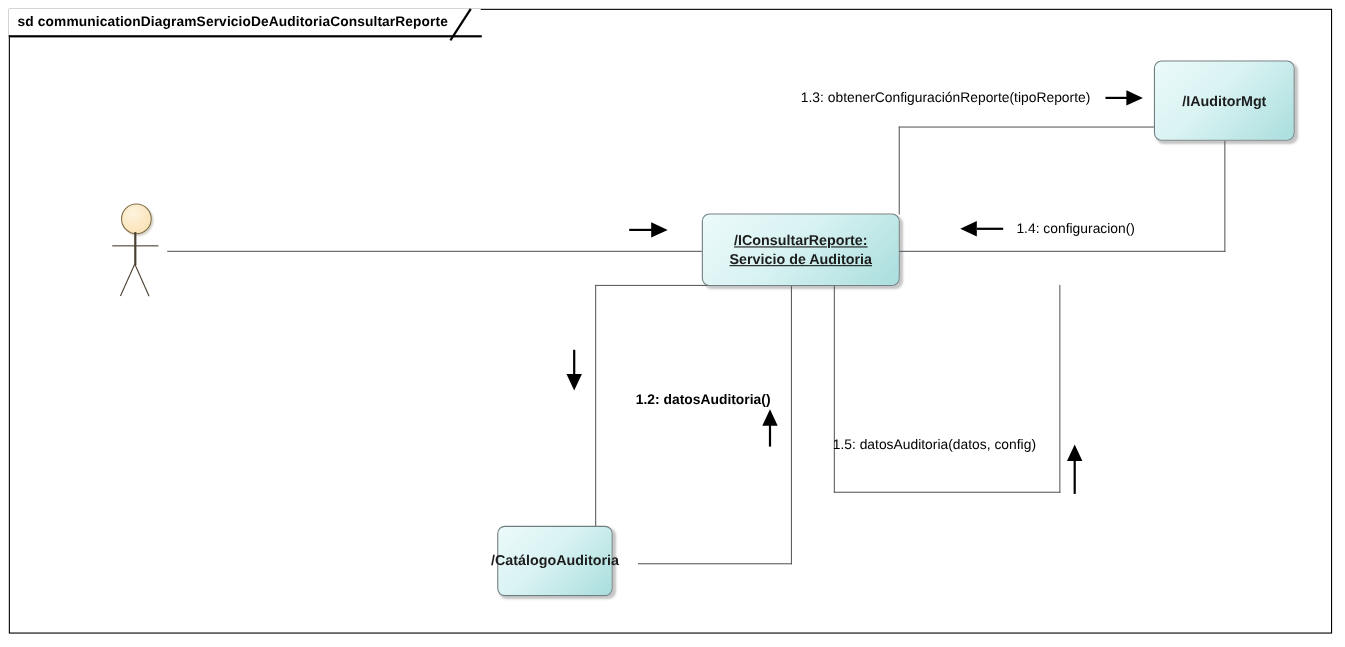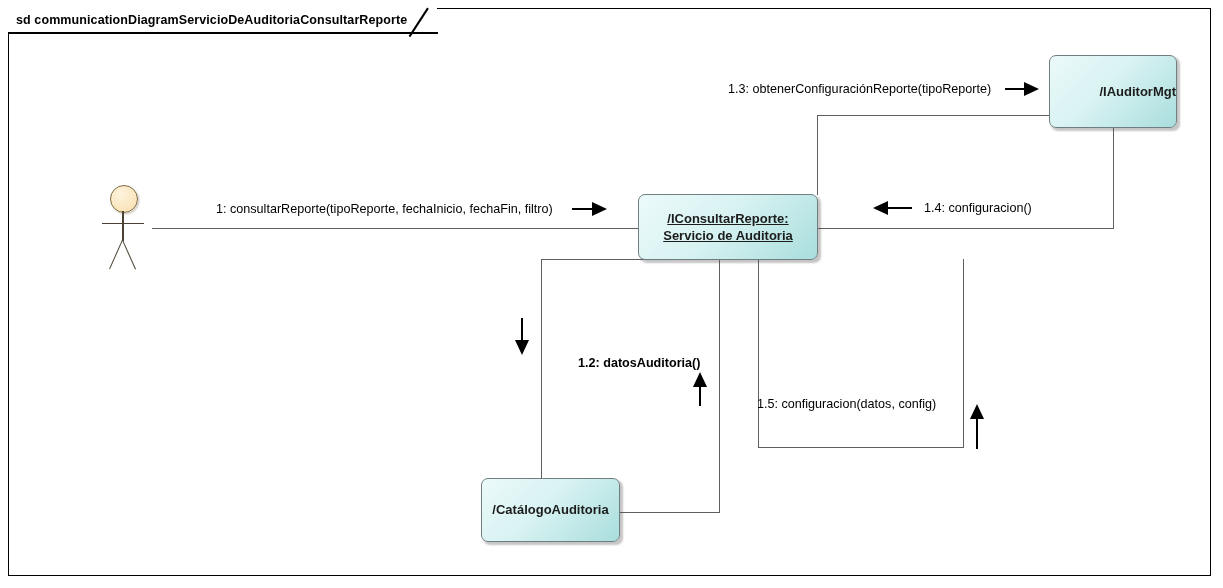--- a/index.html
+++ b/index.html
@@ -114,27 +114,27 @@
   <div class="ln h" style="left:758px;top:447px;width:206px;"></div>
   <div class="ln v" style="left:963px;top:259px;height:189px;"></div>
 
   <div class="node" style="left:638px;top:194px;width:180px;height:66px;text-decoration:underline;">
     <div>
       <span>/IConsultarReporte:</span>
       <span>Servicio de Auditoria</span>
     </div>
   </div>
 
-  <div class="node" style="left:1049px;top:55px;width:128px;height:73px;justify-content:flex-end;">
+  <div class="node" style="left:1049px;top:55px;width:128px;height:73px;">
     <div>
       <span>/IAuditorMgt</span>
     </div>
   </div>
 
-  <div class="node" style="left:481px;top:478px;width:139px;height:64px;">
+  <div class="node" style="left:452px;top:478px;width:105px;height:64px;">
     <div>
       <span>/CatálogoAuditoria</span>
     </div>
   </div>
 
   <div class="arw-stem h" style="left:572px;top:208.2px;width:22px;"></div>
   <div class="arw right" style="left:592px;top:201.5px;"></div>
 
   <div class="arw-stem h" style="left:1005px;top:88.2px;width:22px;"></div>
   <div class="arw right" style="left:1024px;top:81.5px;"></div>
@@ -144,24 +144,23 @@
 
   <div class="arw-stem v" style="left:521.2px;top:318px;height:26px;"></div>
   <div class="arw down" style="left:514.5px;top:340px;"></div>
 
   <div class="arw-stem v" style="left:699.2px;top:378px;height:28px;"></div>
   <div class="arw up" style="left:692.5px;top:372px;"></div>
 
   <div class="arw-stem v" style="left:976.2px;top:417px;height:32px;"></div>
   <div class="arw up" style="left:969.5px;top:404px;"></div>
 
-  <div class="msg" style="left:216px;top:203px;">1: consultarReporte(tipoReporte, fechaInicio, fechaFin, filtro)</div>
 
 
   <div class="msg" style="left:578px;top:357px;font-weight:bold;">1.2: datosAuditoria()</div>
 
   <div class="msg" style="left:728px;top:83px;">1.3: obtenerConfiguraciónReporte(tipoReporte)</div>
 
   <div class="msg" style="left:924px;top:202px;">1.4: configuracion()</div>
 
-  <div class="msg" style="left:757px;top:398px;">1.5: configuracion(datos, config)</div>
+  <div class="msg" style="left:757px;top:398px;">1.5: datosAuditoria(datos, config)</div>
 
 </div>
 
 </body></html>

